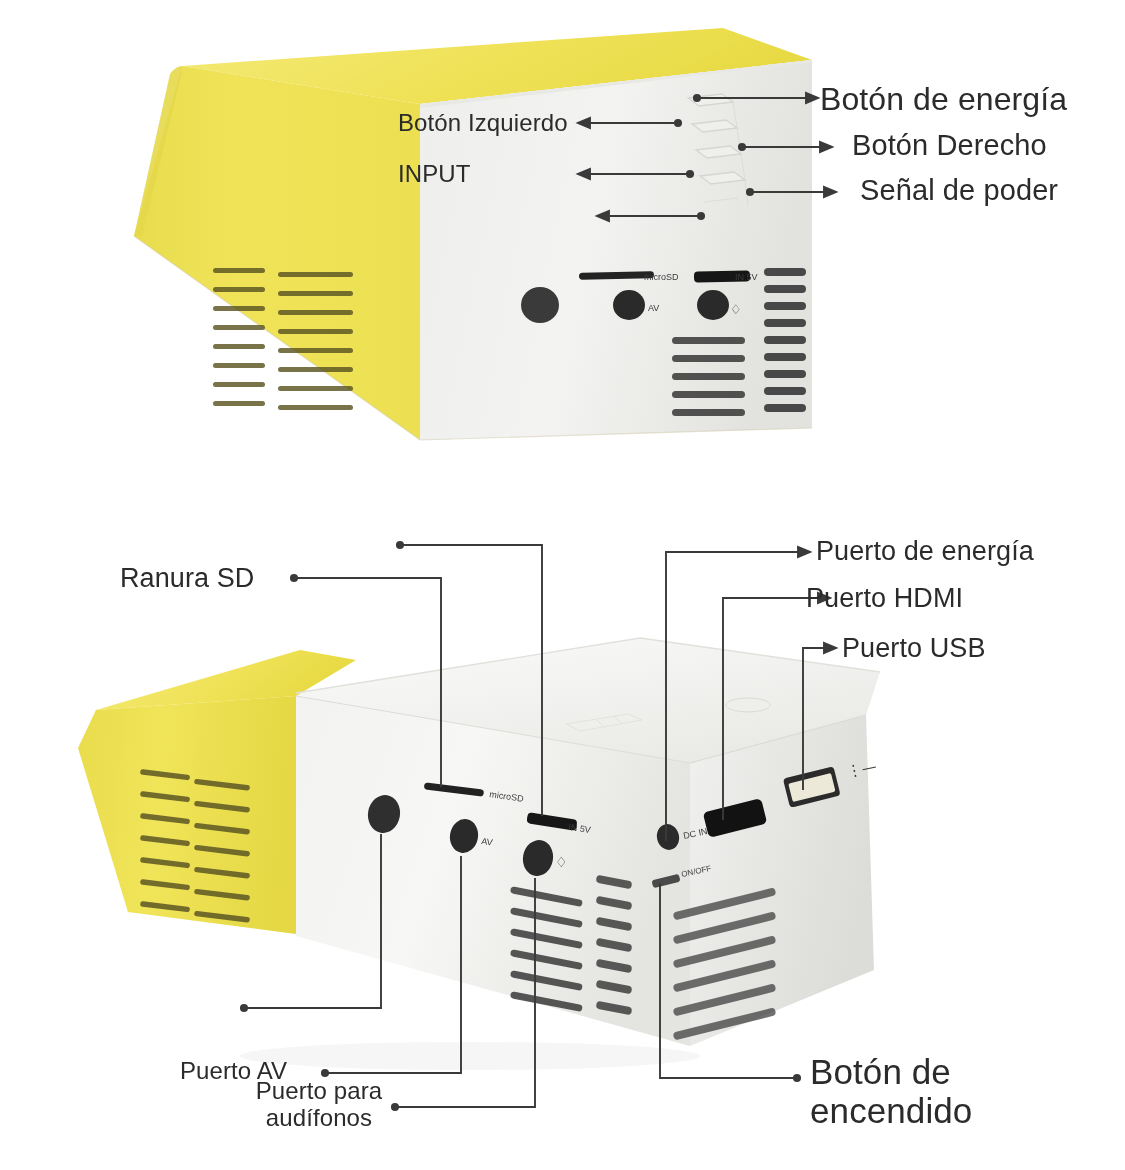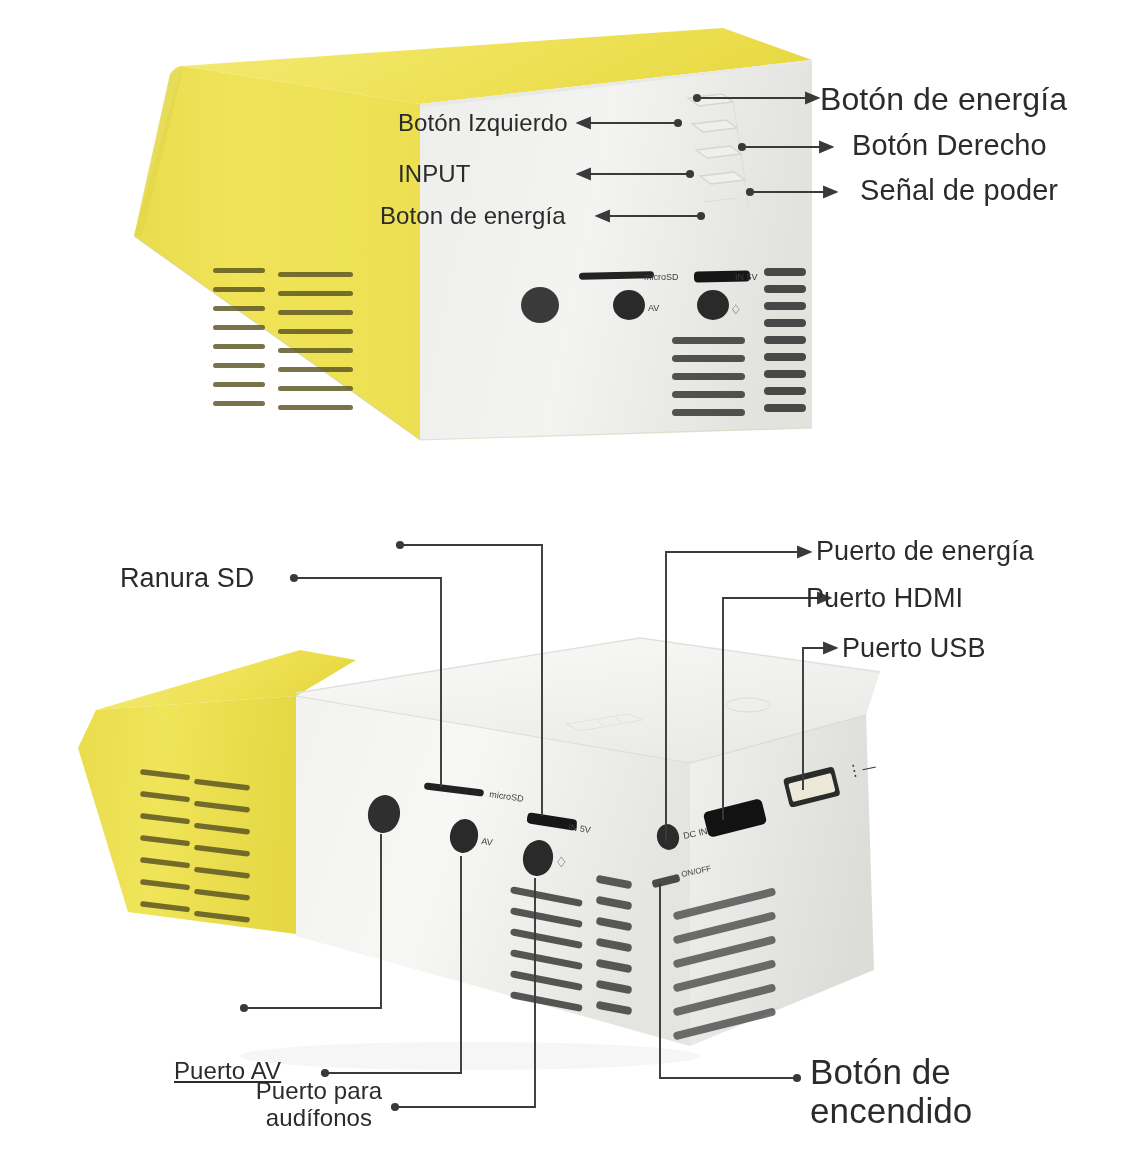--- a/index.html
+++ b/index.html
@@ -185,21 +185,20 @@
       </g>
 
       <text x="644" y="280" font-family="Liberation Sans, sans-serif" font-size="9" fill="#3b3b3b">microSD</text>
       <text x="648" y="311" font-family="Liberation Sans, sans-serif" font-size="9" fill="#3b3b3b">AV</text>
       <text x="735" y="280" font-family="Liberation Sans, sans-serif" font-size="9" fill="#3b3b3b">IN 5V</text>
       <text x="730" y="314" font-family="DejaVu Sans, sans-serif" font-size="13" fill="#3b3b3b">♢</text>
     </svg>
 
     <div class="lbl s-md r" style="left:398px; top:110px; width:172px;">Botón Izquierdo</div>
     <div class="lbl s-md r" style="left:398px; top:161px; width:172px;">INPUT</div>
-    <div class="lbl s-md r" style="left:380px; top:203px; width:208px;">Boton de energía</div>
 
     <div class="lbl s-xl s-lg" style="left:820px; top:82px;">Botón de energía</div>
     <div class="lbl s-xxl s-lg" style="left:836px; top:129px;">Botón Derecho</div>
     <div class="lbl s-xxl s-lg" style="left:844px; top:174px;">Señal de poder</div>
   </div>
 
   <div class="panel" id="panel-bottom">
 
     <svg class="scene" width="1125" height="670" viewBox="0 0 1125 670">
       <defs>
@@ -358,21 +357,21 @@
       <text x="682" y="377" font-family="Liberation Sans, sans-serif" font-size="8" fill="#3b3b3b" transform="rotate(-12 682 377)">ON/OFF</text>
       <text x="848" y="277" font-family="DejaVu Sans, sans-serif" font-size="15" fill="#3b3b3b" transform="rotate(-12 848 277)">⋮—</text>
     </svg>
 
     <div class="lbl s-lg r" style="left:120px; top:63px; width:160px;">Ranura SD</div>
 
     <div class="lbl s-lg" style="left:816px; top:36px;">Puerto de energía</div>
     <div class="lbl s-lg" style="left:806px; top:83px;">Puerto HDMI</div>
     <div class="lbl s-lg" style="left:842px; top:133px;">Puerto USB</div>
 
-    <div class="lbl s-md r" style="left:174px; top:558px; width:148px;text-decoration:underline;">Puerto AV</div>
+    <div class="lbl s-md r" style="left:180px; top:558px; width:148px;">Puerto AV</div>
     <div class="lbl s-md c" style="left:248px; top:578px; width:142px;">Puerto para
 audífonos</div>
 
     <div class="lbl s-big" style="left:810px; top:552px;">Botón de
 encendido</div>
   </div>
 
 </div>
 
 </body></html>

